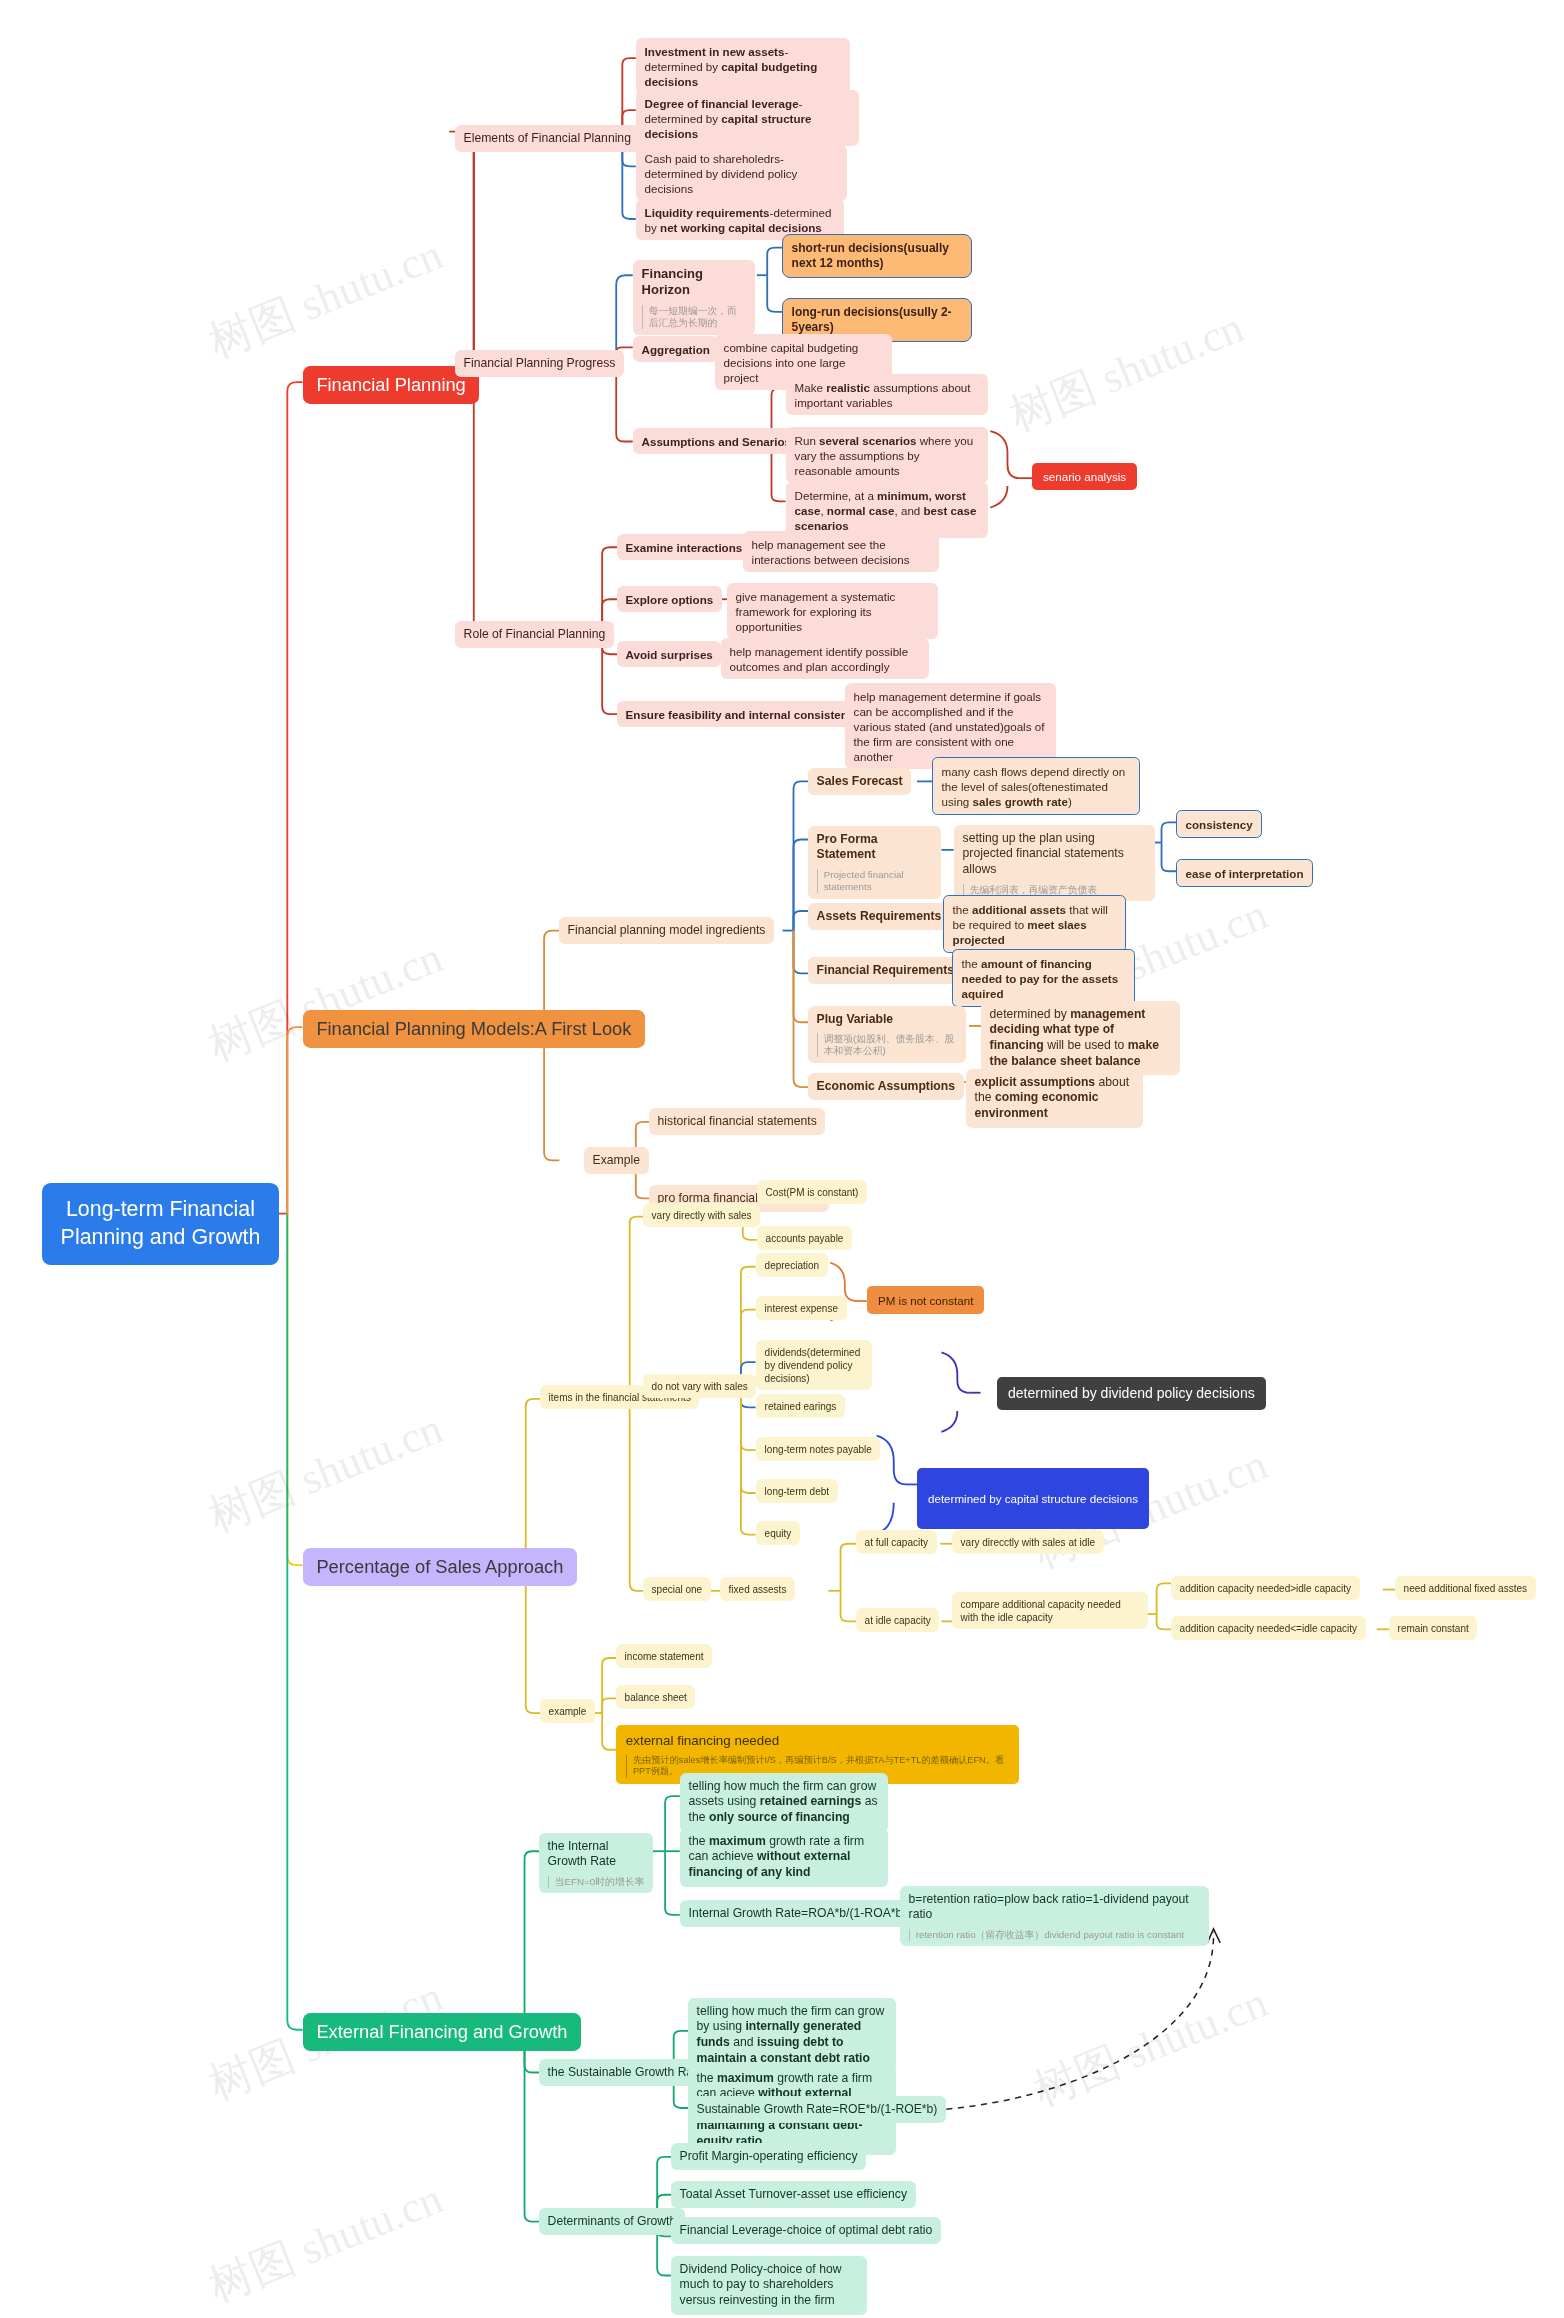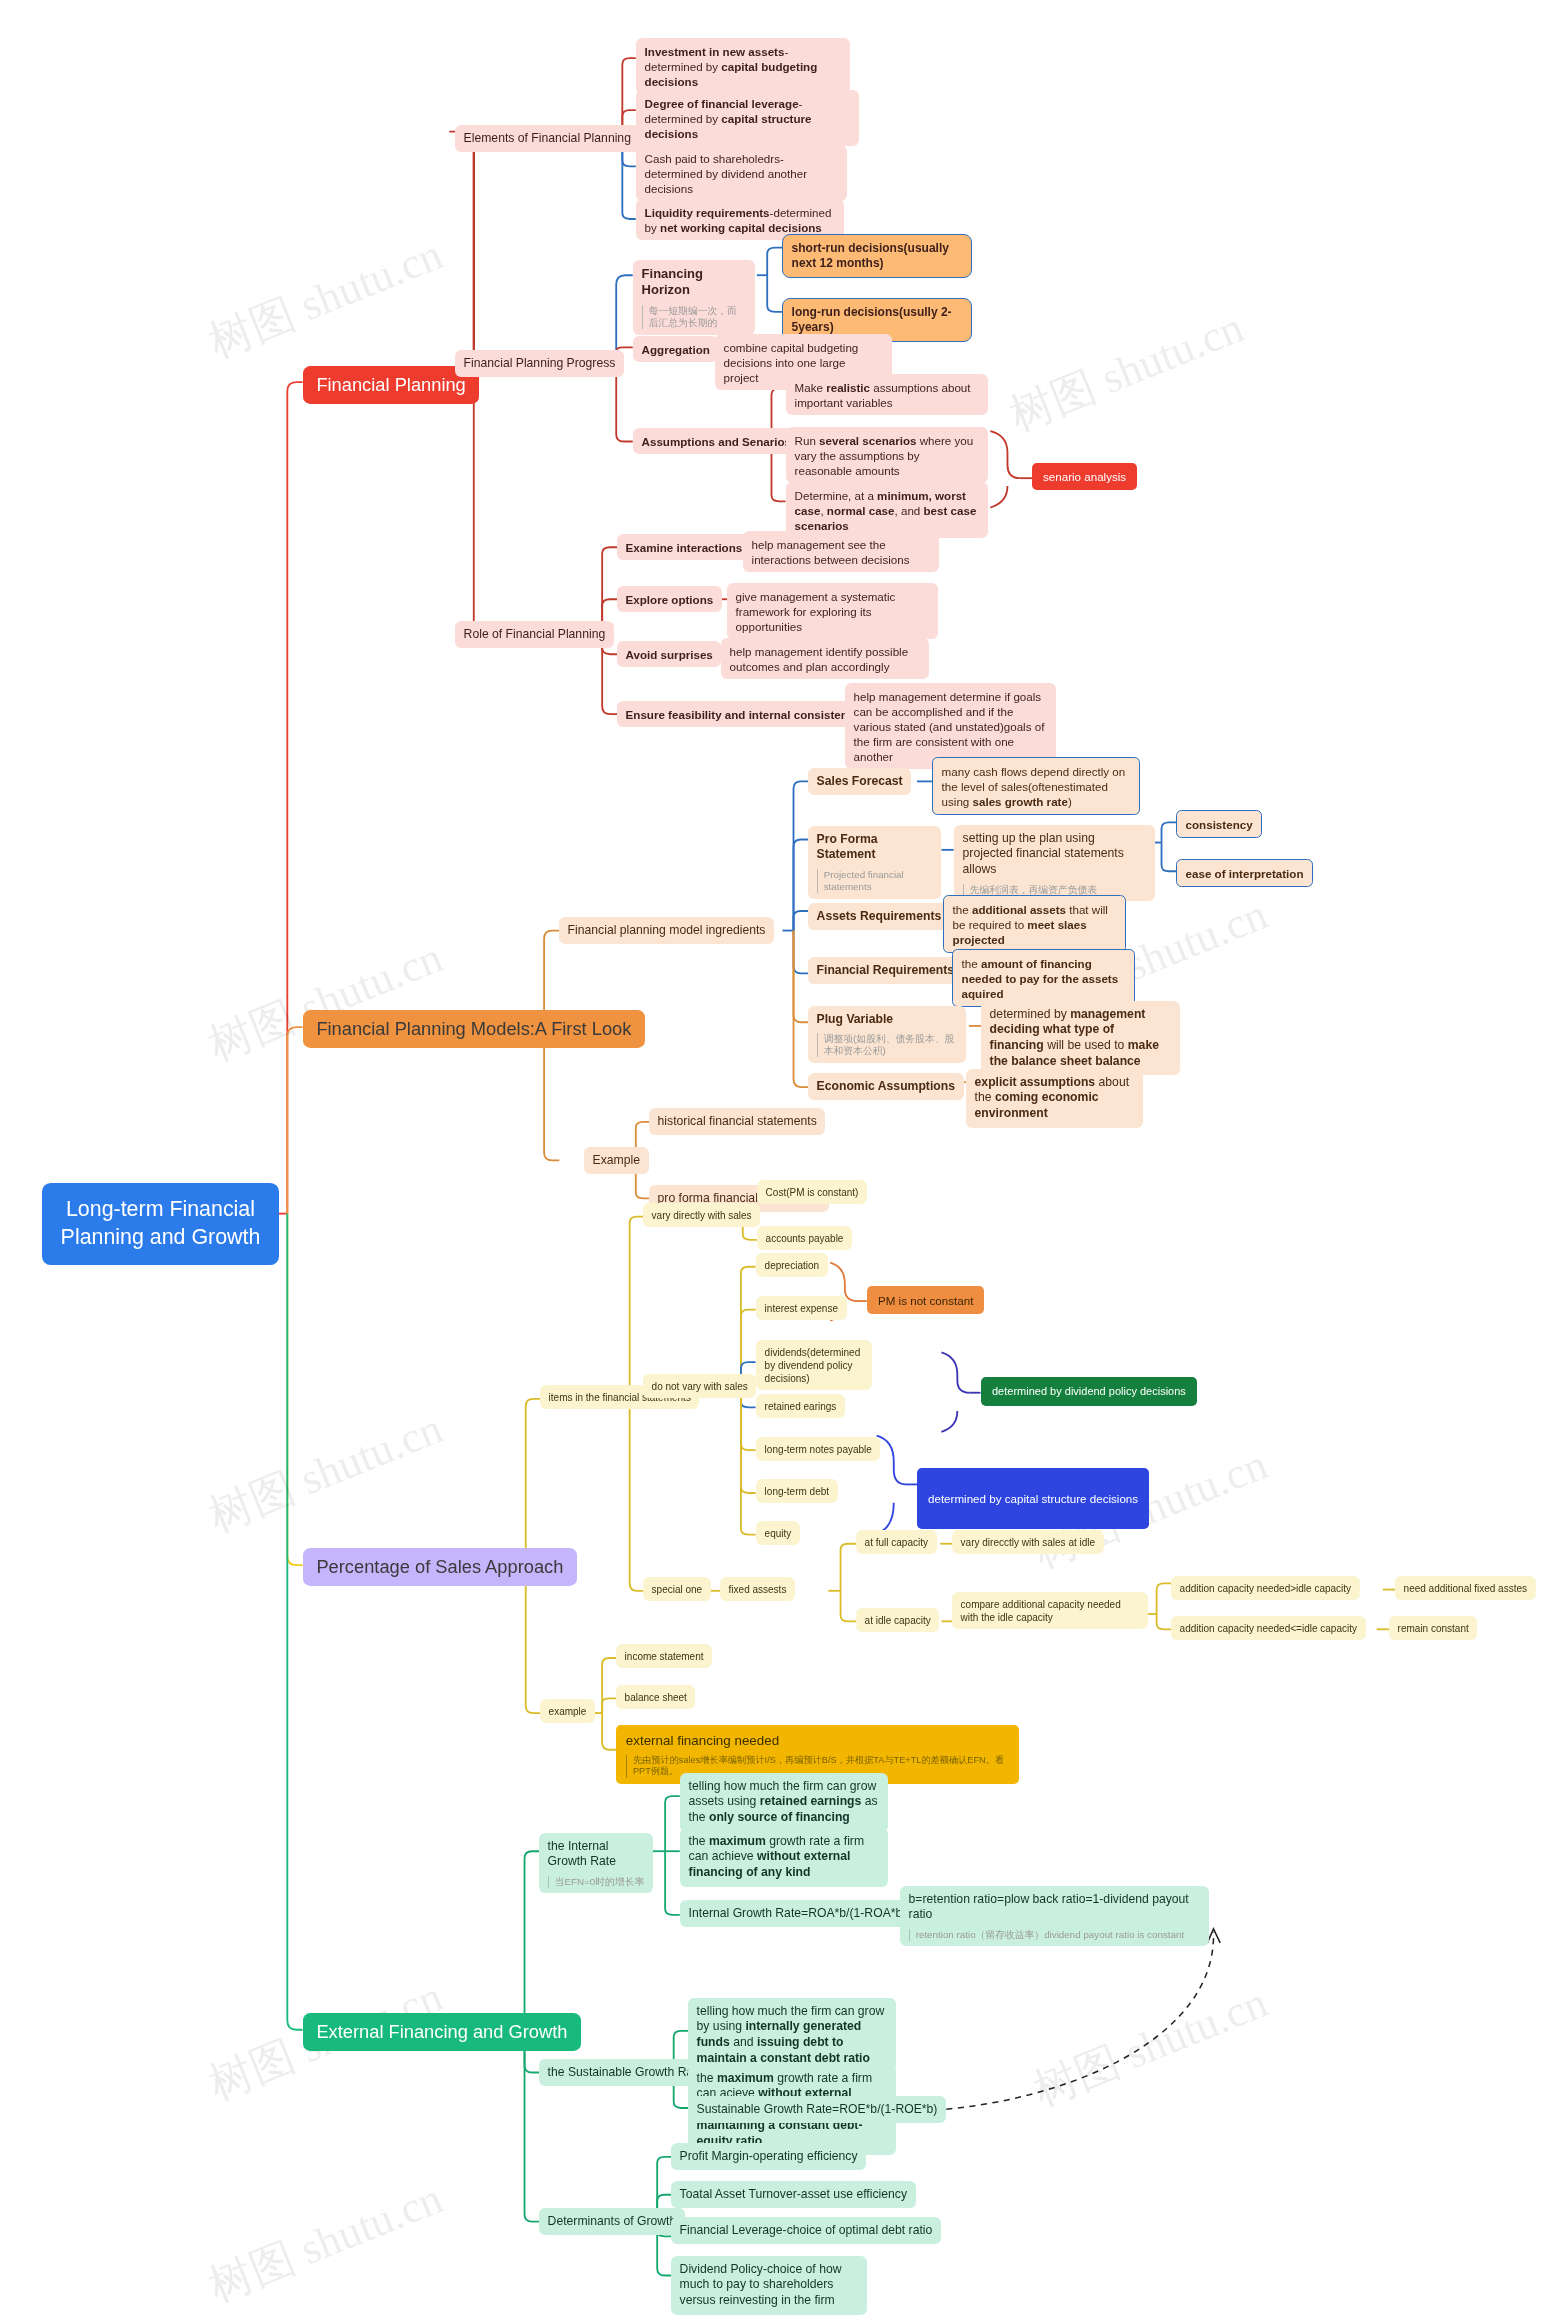--- a/index.html
+++ b/index.html
@@ -30,21 +30,21 @@
 
   
   .or1{background:#fbe5d2;color:#4a2a12;font-size:12.2px;padding:5.5px 8.6px;}
   .orb{background:#fbe5d2;color:#4a2a12;font-size:11.6px;padding:5.5px 8.6px;
        border:1.2px solid #2f6fc0;border-radius:5.5px;}
 
   
   .ye1{background:#fbf4cf;color:#3c3516;font-size:10px;padding:5.5px 8.6px;}
   .ye-big{background:#f2b600;color:#3c2f00;font-size:13.4px;padding:6.7px 9.8px;border-radius:4.9px;}
   .tag-orange{background:#ef8e40;color:#3a2405;font-size:11.6px;padding:6.7px 11px;border-radius:4.9px;}
-  .tag-purple{background:#15803d;color:#fff;font-size:11px;padding:7.3px 11px;border-radius:4.9px;}
+  .tag-purple{background:#404040;color:#fff;font-size:14px;padding:7.3px 11px;border-radius:4.9px;margin-left:16px;}
   .tag-blue{background:#2f45e0;color:#fff;font-size:11.6px;padding:23px 11px;border-radius:4.9px;}
 
   
   .gr1{background:#c9efdf;color:#123529;font-size:12.2px;padding:5.5px 8.6px;}
 
   .note{display:block;margin-top:5.5px;padding-left:6.1px;border-left:1.8px solid #b9b9b9;
         color:#9a9a9a;font-size:9.8px;line-height:1.25;}
   .note-g{border-left-color:#a0c8b8;}
 </style>
 </head>
@@ -249,21 +249,21 @@
 
   <div class="node red2" style="left:636px;top:38px;width:214px;">
     <span class="b">Investment in new assets</span><span>-determined by </span><span class="b">capital budgeting decisions</span>
   </div>
 
   <div class="node red2" style="left:636px;top:90px;width:223px;">
     <span class="b">Degree of financial leverage</span><span>-determined by </span><span class="b">capital structure decisions</span>
   </div>
 
   <div class="node red2" style="left:636px;top:145px;width:211px;">
-    <span>Cash paid to shareholedrs-determined by dividend another decisions</span>
+    <span>Cash paid to shareholedrs-determined by dividend policy decisions</span>
   </div>
 
   <div class="node red2" style="left:636px;top:199px;width:208px;">
     <span class="b">Liquidity requirements</span><span>-determined by </span><span class="b">net working capital decisions</span>
   </div>
 
   <div class="node red1" style="left:455px;top:350px;">
     <span>Financial Planning Progress</span>
   </div>
 

